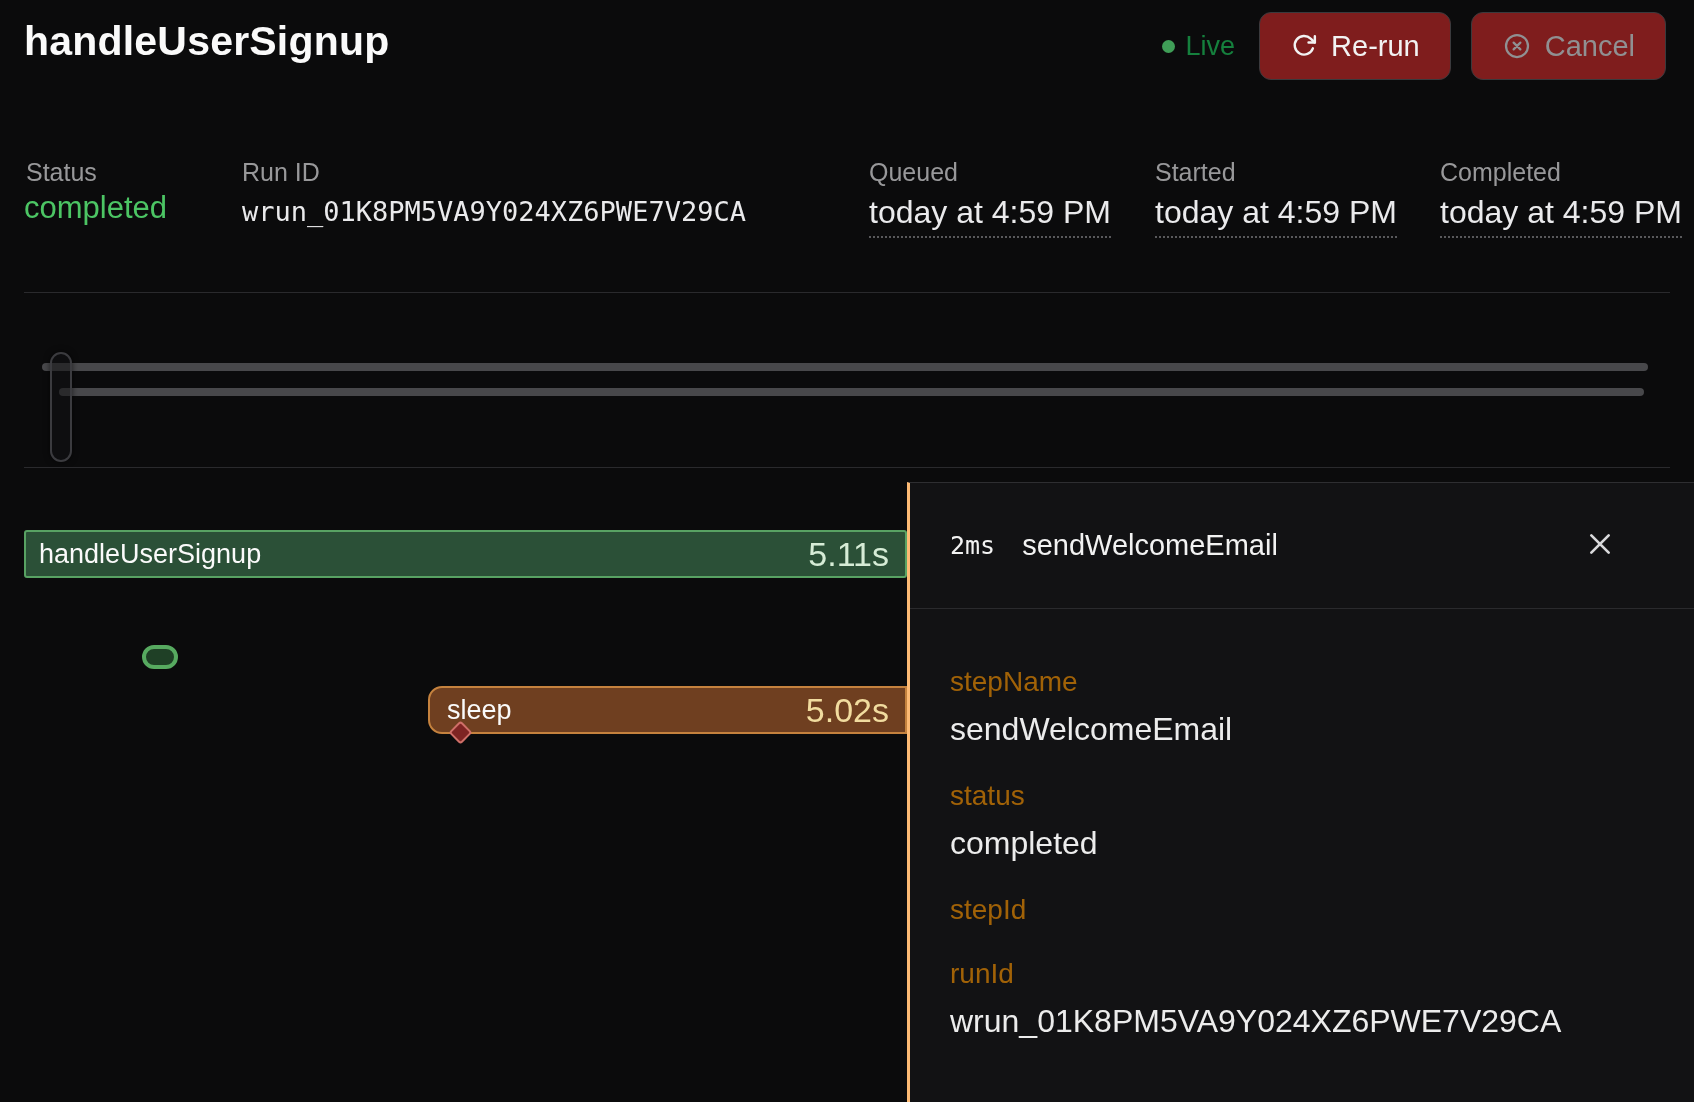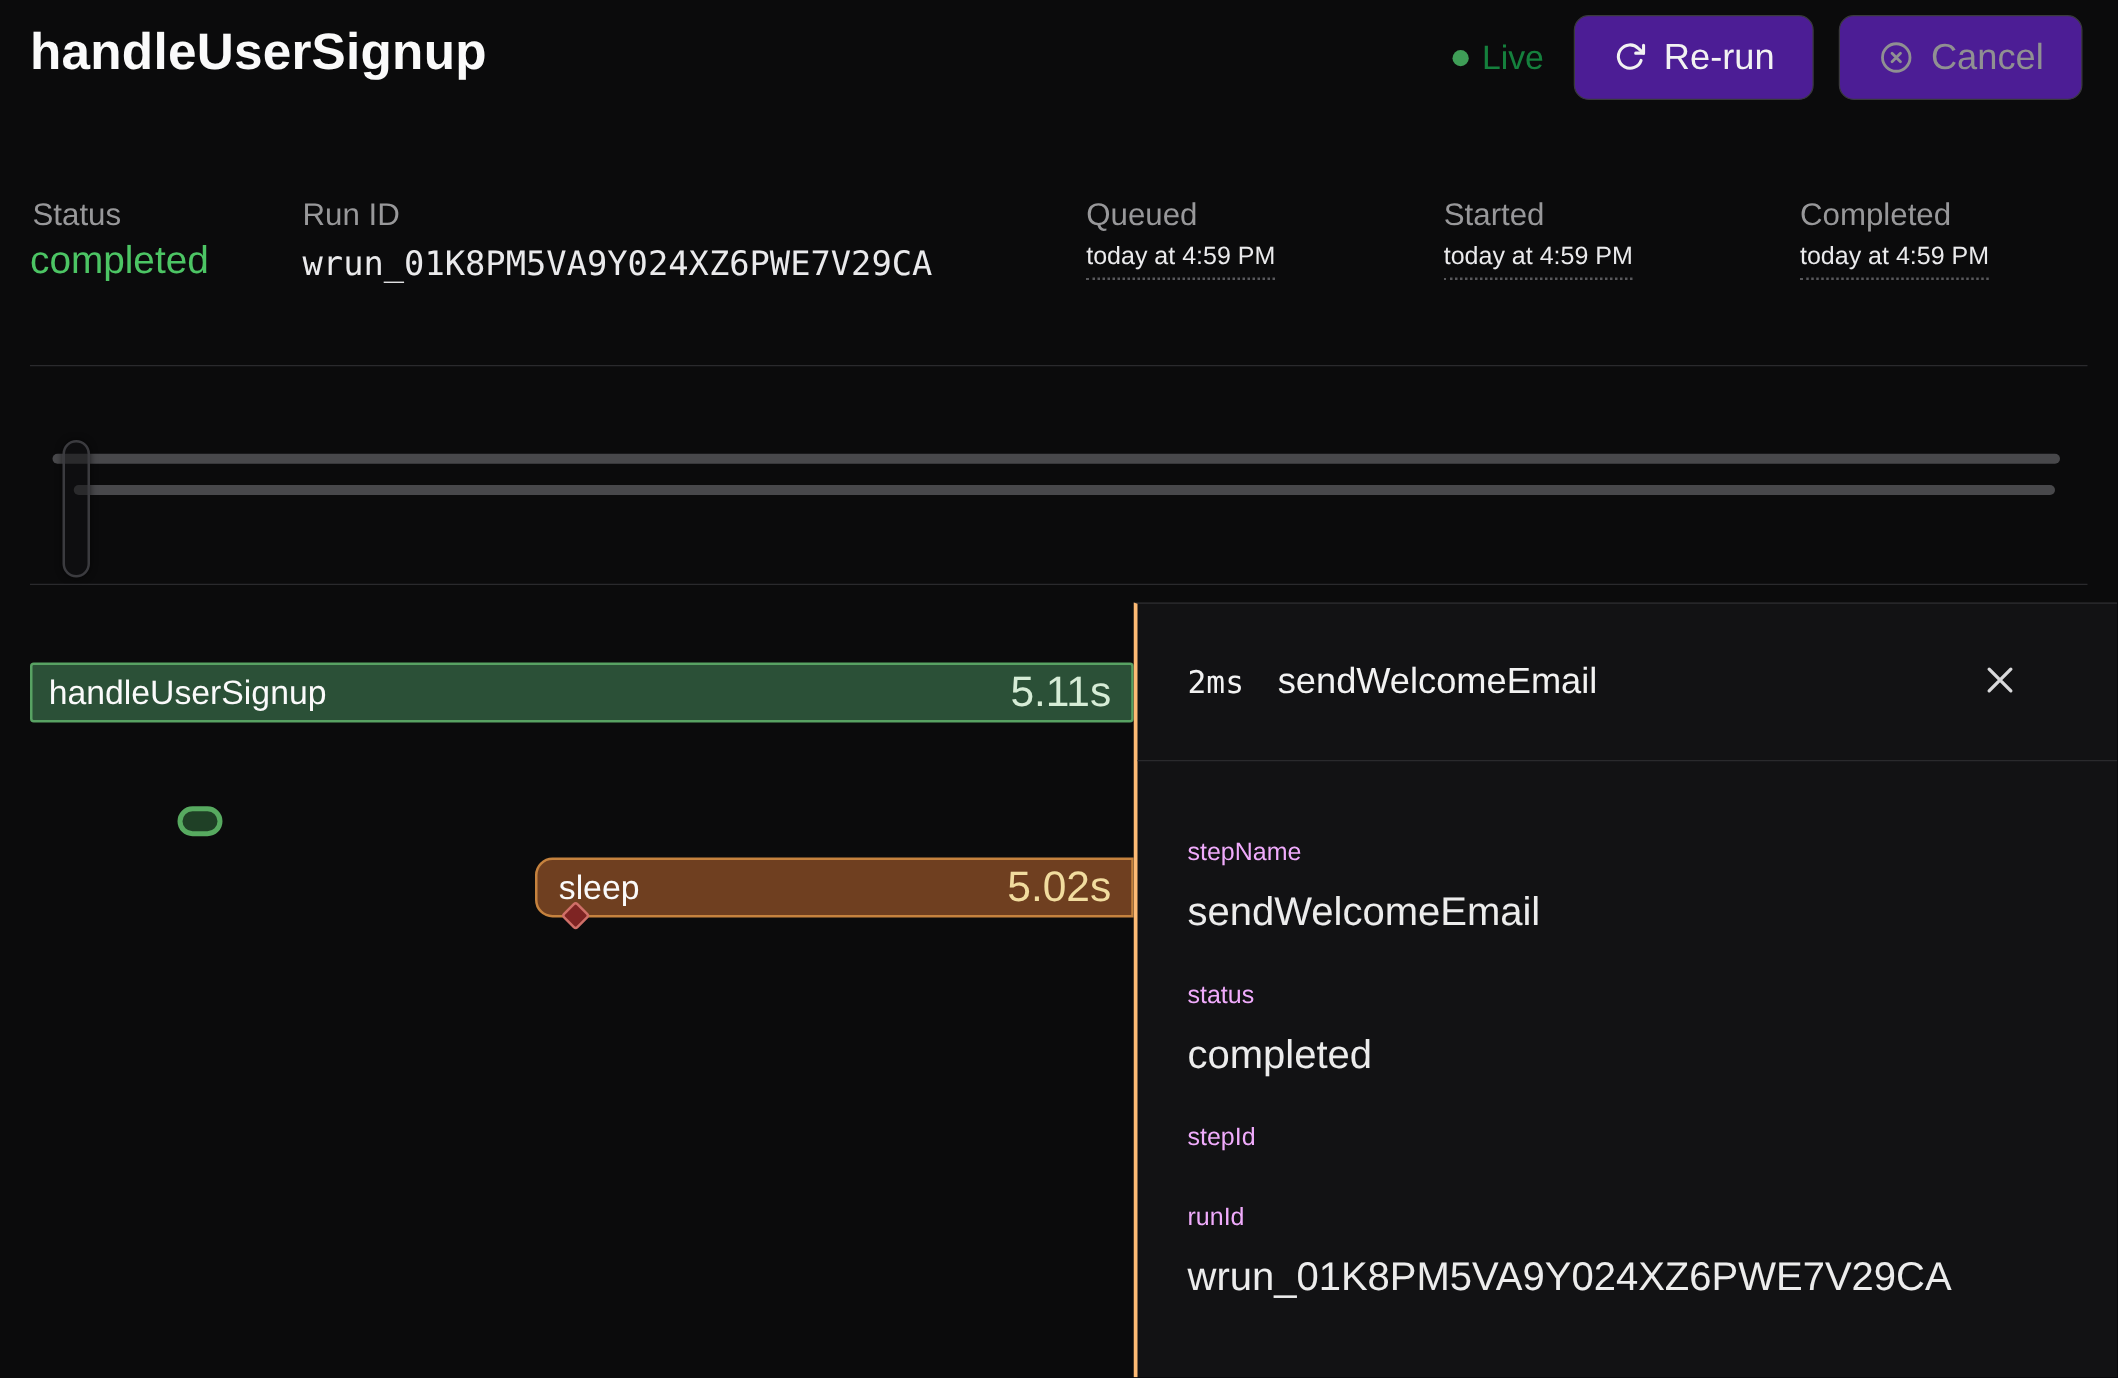--- a/index.html
+++ b/index.html
@@ -6,27 +6,27 @@
   .app{position:relative;width:1694px;height:1102px;background:#0b0b0c;overflow:hidden;
        font-family:"Liberation Sans",sans-serif;color:#ececee;}
 
   
   .page-title{position:absolute;left:24px;top:18px;font-size:41px;font-weight:700;color:#fafafa;letter-spacing:.2px;}
   .header-actions{position:absolute;top:12px;right:28px;height:68px;display:flex;align-items:center;gap:20px;}
   .live{display:flex;align-items:center;gap:11px;margin-right:4px;}
   .live-dot{width:13px;height:13px;border-radius:50%;background:#3f9e57;}
   .live-label{font-size:27px;color:#15803d;}
   .btn{display:flex;align-items:center;gap:13px;height:68px;padding:0 30px;border-radius:12px;
-       border:1px solid #3a3a3d;background:#4c1d95;font-size:29px;color:#f2f2f2;cursor:pointer;}
+       border:1px solid #3a3a3d;background:#7f1d1d;font-size:29px;color:#f2f2f2;cursor:pointer;}
   .btn svg{display:block;}
   .btn.muted{color:#909092;}
 
   
   .meta-label{position:absolute;top:158px;font-size:25px;color:#98989a;}
-  .meta-value{position:absolute;top:194px;font-size:20px;color:#eaeaec;white-space:nowrap;}
+  .meta-value{position:absolute;top:194px;font-size:32px;color:#eaeaec;white-space:nowrap;}
   .meta-value.status{top:190px;font-size:31px;color:#4cc564;}
   .meta-value.mono{top:196px;font-family:"DejaVu Sans Mono","Liberation Mono",monospace;font-size:27px;}
   .meta-value.time{border-bottom:2px dotted #59595c;padding-bottom:5px;cursor:default;}
 
   .divider{position:absolute;left:24px;right:24px;height:1px;background:#2a2a2d;}
   .divider.d1{top:292px;}
   .divider.d2{top:467px;}
 
   
   .mini-bar{position:absolute;height:8px;border-radius:4px;background:#48484b;}
@@ -51,21 +51,21 @@
   
   .panel{position:absolute;left:907px;top:482px;right:0;bottom:0;background:#121214;
          border-left:3px solid #fdba74;border-top:1px solid #2e2e31;box-sizing:border-box;}
   .panel-header{display:flex;align-items:center;height:125px;padding:0 40px;border-bottom:1px solid #2a2a2d;}
   .panel-duration{font-family:"DejaVu Sans Mono","Liberation Mono",monospace;font-size:25px;color:#f2f2f2;margin-right:27px;}
   .panel-title{font-size:29px;color:#f2f2f2;flex:1;}
   .panel-close{width:44px;height:44px;display:flex;align-items:center;justify-content:center;
                background:none;border:none;cursor:pointer;margin-right:32px;padding:0;}
   .panel-body{padding:56px 40px 40px 40px;}
   .field{margin-bottom:30px;}
-  .field-label{font-size:20px;line-height:34px;color:#f0abfc;margin-bottom:10px;}
+  .field-label{font-size:28px;line-height:34px;color:#a16207;margin-bottom:10px;}
   .field-value{font-size:32px;line-height:40px;color:#ececec;white-space:nowrap;}
 </style>
 </head>
 <body>
 
 <div class="app">
 
   <div class="page-title">handleUserSignup</div>
 
   <div class="header-actions">

